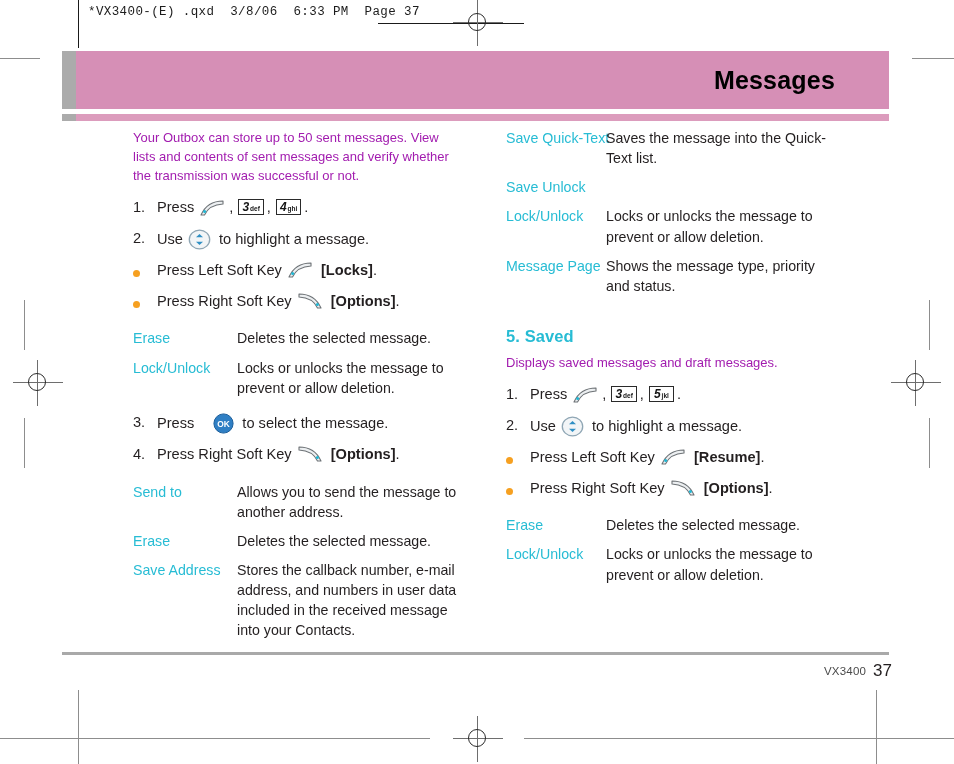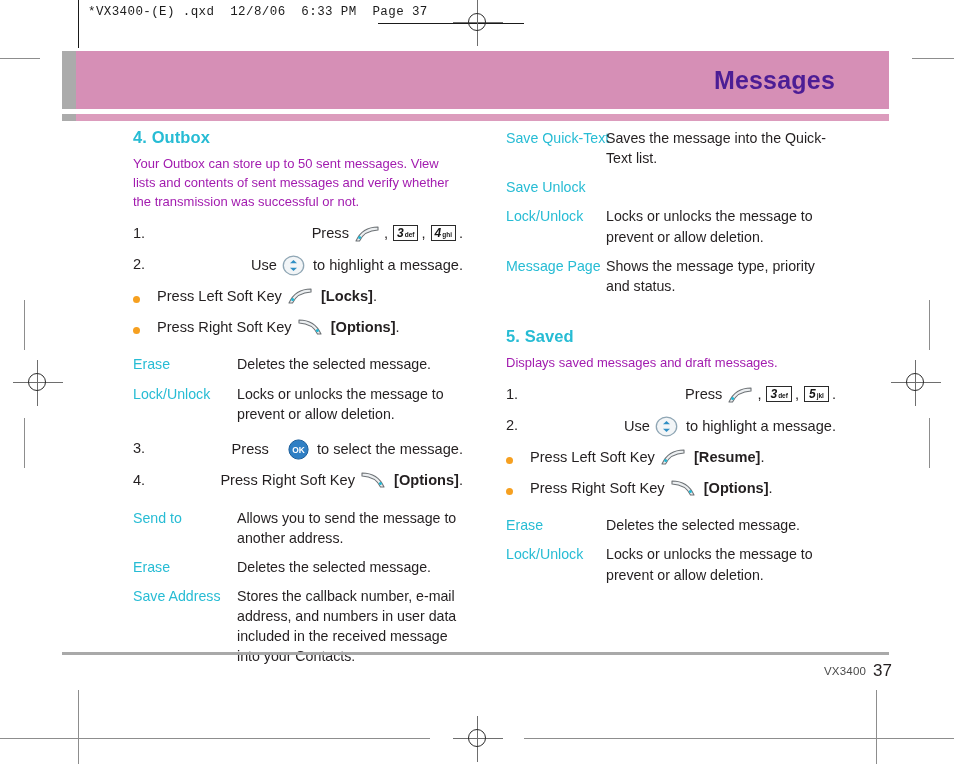--- a/index.html
+++ b/index.html
@@ -78,21 +78,21 @@
     left: 0; top: 0;
     width: 14px;
     height: 58px;
     background: #ababab;
   }
   .banner-title {
     position: absolute;
     right: 54px;
     top: 50%;
     transform: translateY(-50%);
-    color: #4c1d95;
+    color: #000000;
     font-size: 25px;
     font-weight: bold;
     letter-spacing: 0.2px;
   }
   .banner-stripe {
     position: absolute;
     left: 62px;
     top: 114px;
     width: 827px;
     height: 7px;
@@ -138,21 +138,20 @@
   }
   .step-num {
     width: 24px;
     flex: 0 0 24px;
   }
   .step-body {
     flex: 1 1 auto;
     display: flex;
     align-items: center;
     flex-wrap: wrap;
-    justify-content: flex-end;
   }
 
   
   .bullet-item {
     display: flex;
     align-items: center;
     margin-bottom: 11px;
     font-size: 14.6px;
     line-height: 1.35;
   }
@@ -299,32 +298,31 @@
   <span class="cross-v"></span>
     <span class="cross-h"></span>
     <span class="ring"></span>
 </div>
 <div class="reg-mark" style="left:461px; top:722px;">
   <span class="cross-v"></span>
     <span class="cross-h"></span>
     <span class="ring"></span>
 </div>
 
-<div class="slug">*VX3400-(E) .qxd  12/8/06  6:33 PM  Page 37</div>
+<div class="slug">*VX3400-(E) .qxd  3/8/06  6:33 PM  Page 37</div>
 
 <div class="banner">
   <div class="banner-gray"></div>
   <div class="banner-title">Messages</div>
 </div>
 <div class="banner-stripe">
   <div class="banner-stripe-gray"></div>
 </div>
 
 <div class="col col-left">
-  <h2 class="section-head">4. Outbox</h2>
   <p class="intro">Your Outbox can store up to 50 sent messages. View lists and contents of sent messages and verify whether the transmission was successful or not.</p>
 
   <div>
       <div class="step">
         <span class="step-num">1.</span>
         <span class="step-body">
           <span style="white-space: pre;">Press</span>
           <span class="icon ico-gap-l softkey" style="margin-right: 4px;">
             <svg width="26" height="17" viewBox="0 0 26 17">
               <path d="M2 15 C6 6, 13 1, 24 1 L24 4 C14 4.5, 8.5 8.5, 5.5 15 Z" fill="#eceff1" stroke="#6d7276" stroke-width="1.1" stroke-linejoin="round"></path>

